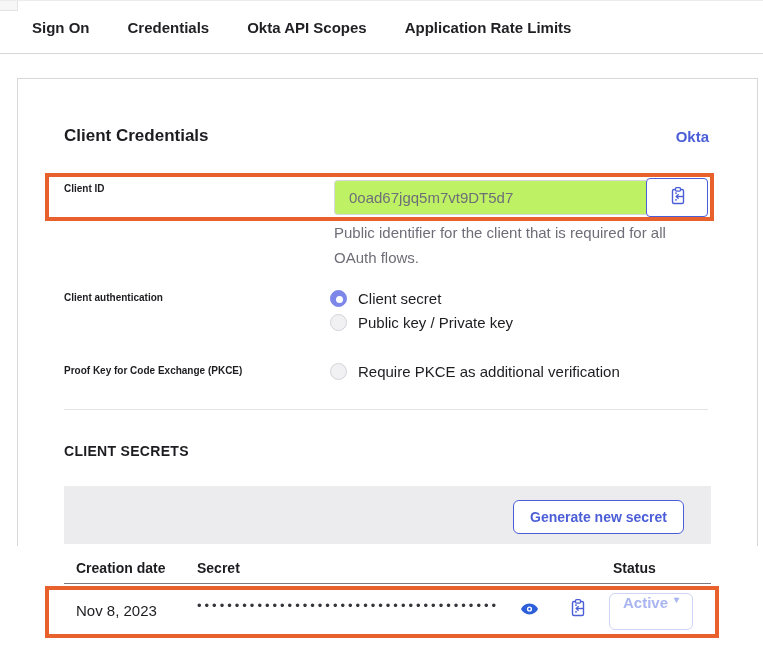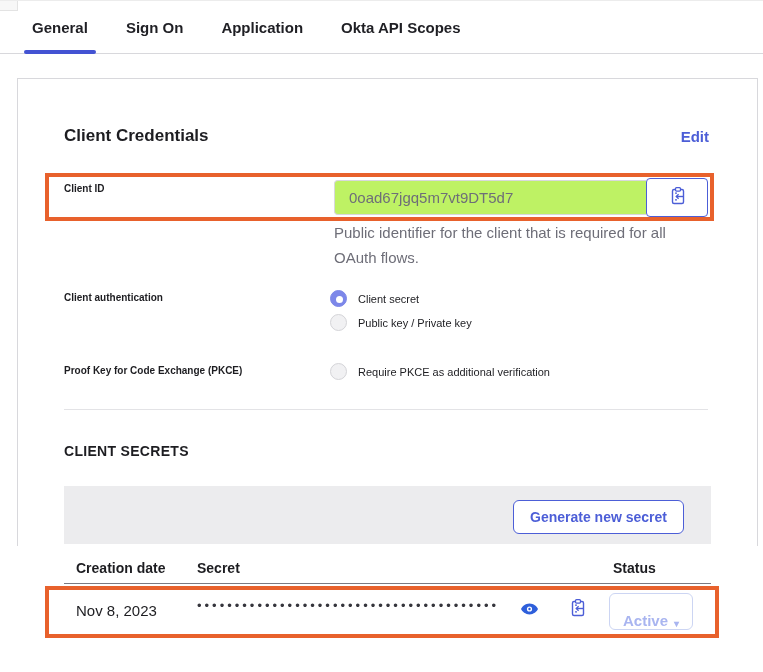--- a/index.html
+++ b/index.html
@@ -38,61 +38,61 @@
   .hl-secret-row{left:27px;top:507px;width:674px;height:52px;}
   .field-label{position:absolute;left:46px;font-size:10px;color:var(--text-dark);font-weight:bold;}
   .idgroup{position:absolute;left:316px;top:99px;display:flex;align-items:flex-start;}
   .idinput{width:312px;height:35px;margin-top:2px;background:#bef264;border:1px solid var(--border-light);
     border-radius:4px 0 0 4px;border-right:none;font-size:15px;color:var(--text-gray);
     line-height:33px;padding-left:14px;font-family:"Liberation Sans",sans-serif;}
   .copy-btn{width:62px;height:39px;background:#fff;border:1px solid var(--accent);border-radius:4px;
     display:flex;align-items:center;justify-content:center;cursor:pointer;}
   .help-text{position:absolute;left:316px;top:141px;width:348px;font-size:15px;line-height:25px;color:var(--text-gray);}
   
-  .choice{position:absolute;display:flex;align-items:center;gap:11px;font-size:11px;color:var(--text-dark);}
+  .choice{position:absolute;display:flex;align-items:center;gap:11px;font-size:15px;color:var(--text-dark);}
   .radio{width:17px;height:17px;border-radius:50%;background:#f1f1f3;border:1px solid #d4d4d8;flex:0 0 auto;}
   .radio.checked{background:#7c87e9;border:1px solid #7c87e9;position:relative;}
   .radio.checked::after{content:"";position:absolute;left:5px;top:5px;width:7px;height:7px;border-radius:50%;background:#fff;}
   .checkbox{width:17px;height:17px;border-radius:50%;background:#f1f1f3;border:1px solid #d4d4d8;flex:0 0 auto;}
   .divider{position:absolute;left:46px;top:330px;width:644px;height:1px;background:#e3e3e6;}
   .cs-title{position:absolute;left:46px;top:364px;font-size:14px;font-weight:700;letter-spacing:.3px;color:var(--text-dark);}
   .gray-panel{position:absolute;left:46px;top:407px;width:647px;height:58px;background:var(--panel-gray);}
   .gen-btn{position:absolute;right:27px;top:14px;height:34px;padding:2px 16px;background:#fff;
     border:1px solid var(--accent);border-radius:6px;color:var(--accent);font-size:14px;font-weight:700;
     display:flex;align-items:center;cursor:pointer;font-family:"Liberation Sans",sans-serif;}
   .th{position:absolute;top:481px;font-size:14px;font-weight:700;color:var(--text-dark);}
   .th-line{position:absolute;left:46px;top:504px;width:647px;height:1px;background:#7a7a83;}
   .row-date{position:absolute;left:58px;top:523px;font-size:15px;color:var(--text-dark);}
   .row-dots{position:absolute;left:179px;top:519px;font-size:13px;letter-spacing:3px;color:#35353c;white-space:nowrap;}
   .icon-btn{position:absolute;background:none;border:none;cursor:pointer;padding:0;line-height:0;}
   .status-btn{position:absolute;left:591px;top:514px;width:84px;height:37px;background:#fff;
     border:1px solid var(--muted-blue-border);border-radius:6px;color:var(--muted-blue);
-    font-size:15px;font-weight:700;display:flex;align-items:flex-end;justify-content:center;gap:6px;
+    font-size:15px;font-weight:700;display:flex;align-items:flex-start;justify-content:center;gap:6px;
     cursor:pointer;font-family:"Liberation Sans",sans-serif;}
   .status-caret{font-size:10px;}
   .row-line{position:absolute;left:46px;top:557px;width:647px;height:1px;background:#e3e3e6;}
 </style>
 </head>
 <body>
 
 <div class="page">
   <div class="top-hairline"></div>
   <div class="corner-artifact"></div>
 
   <nav class="tabbar">
-    <div class="tab active">General</div>
     <div class="tab">Sign On</div>
-    <div class="tab">Application</div>
+    <div class="tab">Credentials</div>
     <div class="tab">Okta API Scopes</div>
+    <div class="tab">Application Rate Limits</div>
   </nav>
 
   <section class="card">
 
     <h2 class="section-title">Client Credentials</h2>
-    <a class="edit-link">Edit</a>
+    <a class="edit-link">Okta</a>
 
     <div class="hl-box hl-client-id"></div>
 
     <div class="field-label" style="top:104px;">Client ID</div>
 
     <div class="idgroup">
       <div class="idinput">0oad67jgq5m7vt9DT5d7</div>
       <button class="copy-btn">
         <span>
           <svg width="19" height="20" viewBox="0 0 19 20" fill="none">

